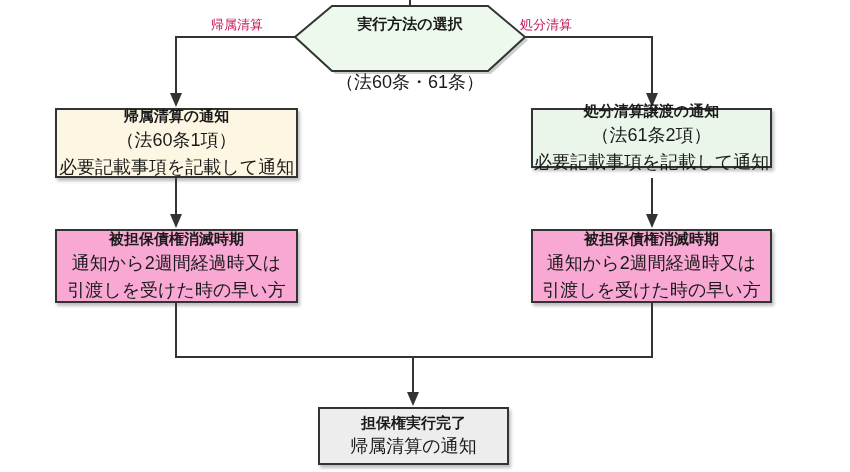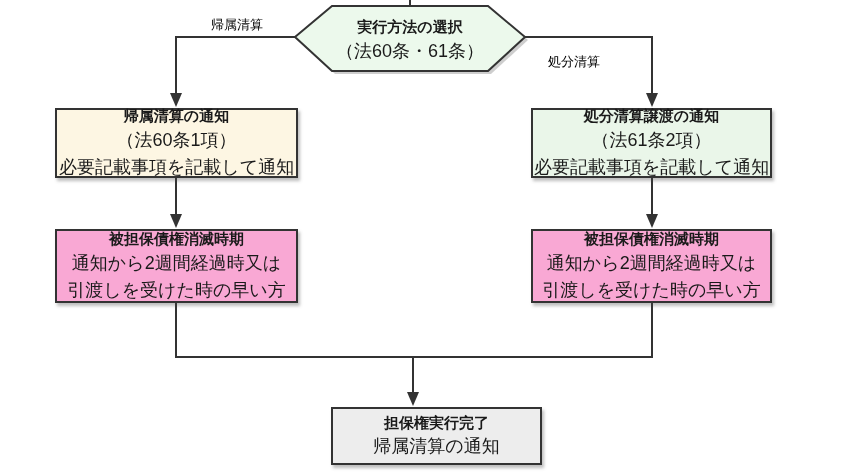--- a/index.html
+++ b/index.html
@@ -49,39 +49,40 @@
   .fill-green { background: #eaf6e9; }
   .fill-blue  { background: #f9a8d4; }
   .fill-gray  { background: #ededed; }
   .hex-text {
     position: absolute;
     z-index: 2;
     left: 320px; top: 13px;
     width: 180px; height: 52px;
     display: flex;
     flex-direction: column;
-    justify-content: flex-end;
+    justify-content: flex-start;
     align-items: center;
     text-align: center;
+    gap: 34px;
   }
   .edge-label {
     position: absolute;
     z-index: 2;
     font-size: 13px;
     line-height: 1.2;
-    color: #000000;
+    color: #be185d;
     white-space: nowrap;
   }
   #edge-label-left  { left: 211px; top: 17px; }
-  #edge-label-right { left: 548px; top: 17px; margin-top: 37px; }
+  #edge-label-right { left: 520px; top: 17px; }
   #node-left-notice      { left: 55px;  top: 108px; width: 243px; height: 70px; }
-  #node-right-notice     { left: 531px; top: 108px; width: 241px; height: 70px; }
+  #node-right-notice     { left: 531px; top: 108px; width: 241px; height: 60px; }
   #node-left-extinction  { left: 55px;  top: 229px; width: 243px; height: 74px; }
   #node-right-extinction { left: 531px; top: 229px; width: 241px; height: 74px; }
-  #node-completion       { left: 318px; top: 407px; width: 211px; height: 58px; margin-left: 13px; }
+  #node-completion       { left: 318px; top: 407px; width: 191px; height: 58px; }
 </style>
 </head>
 <body>
 
 <div id="canvas">
 
   <svg class="edges" width="850" height="472" viewBox="0 0 850 472">
 
     <path class="edge-path" d="M410,0 L410,7"></path>
 

